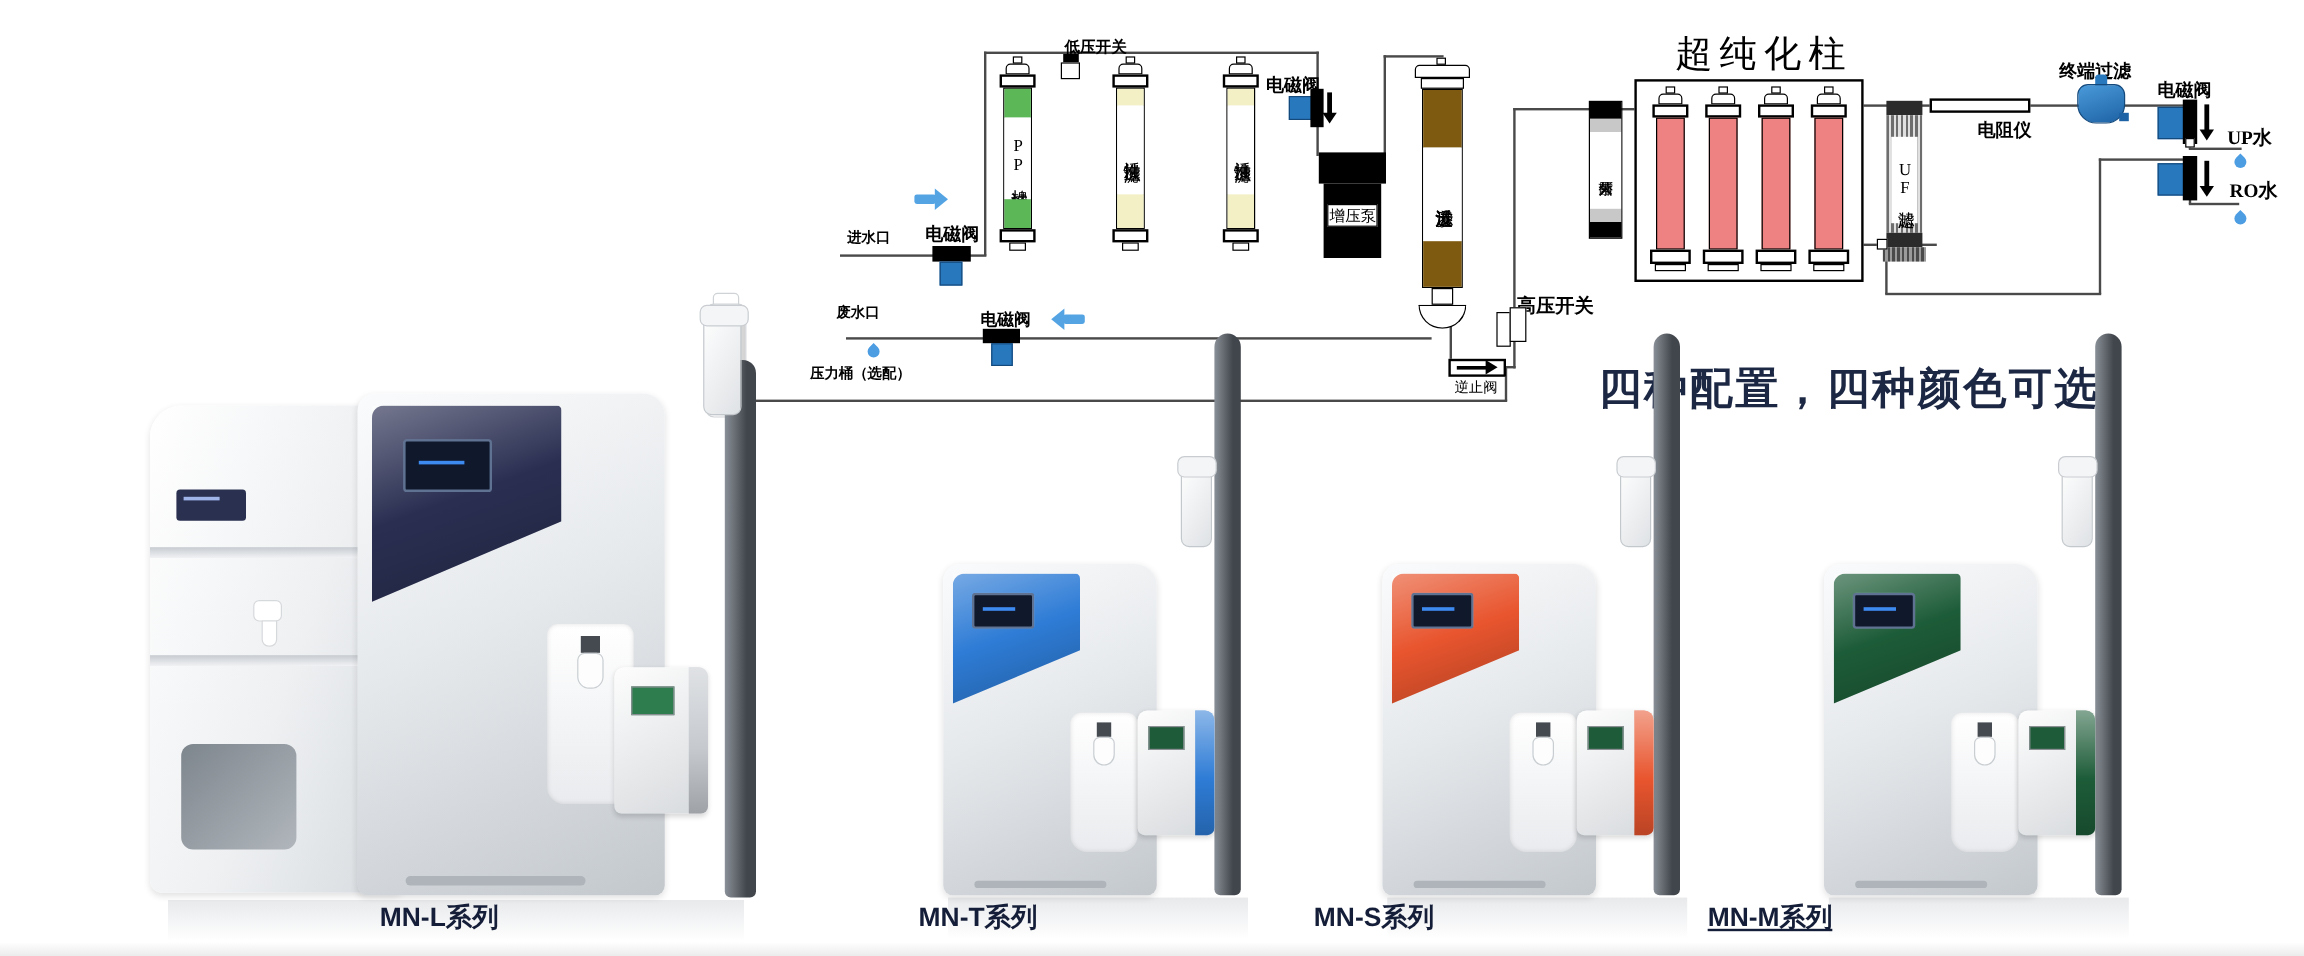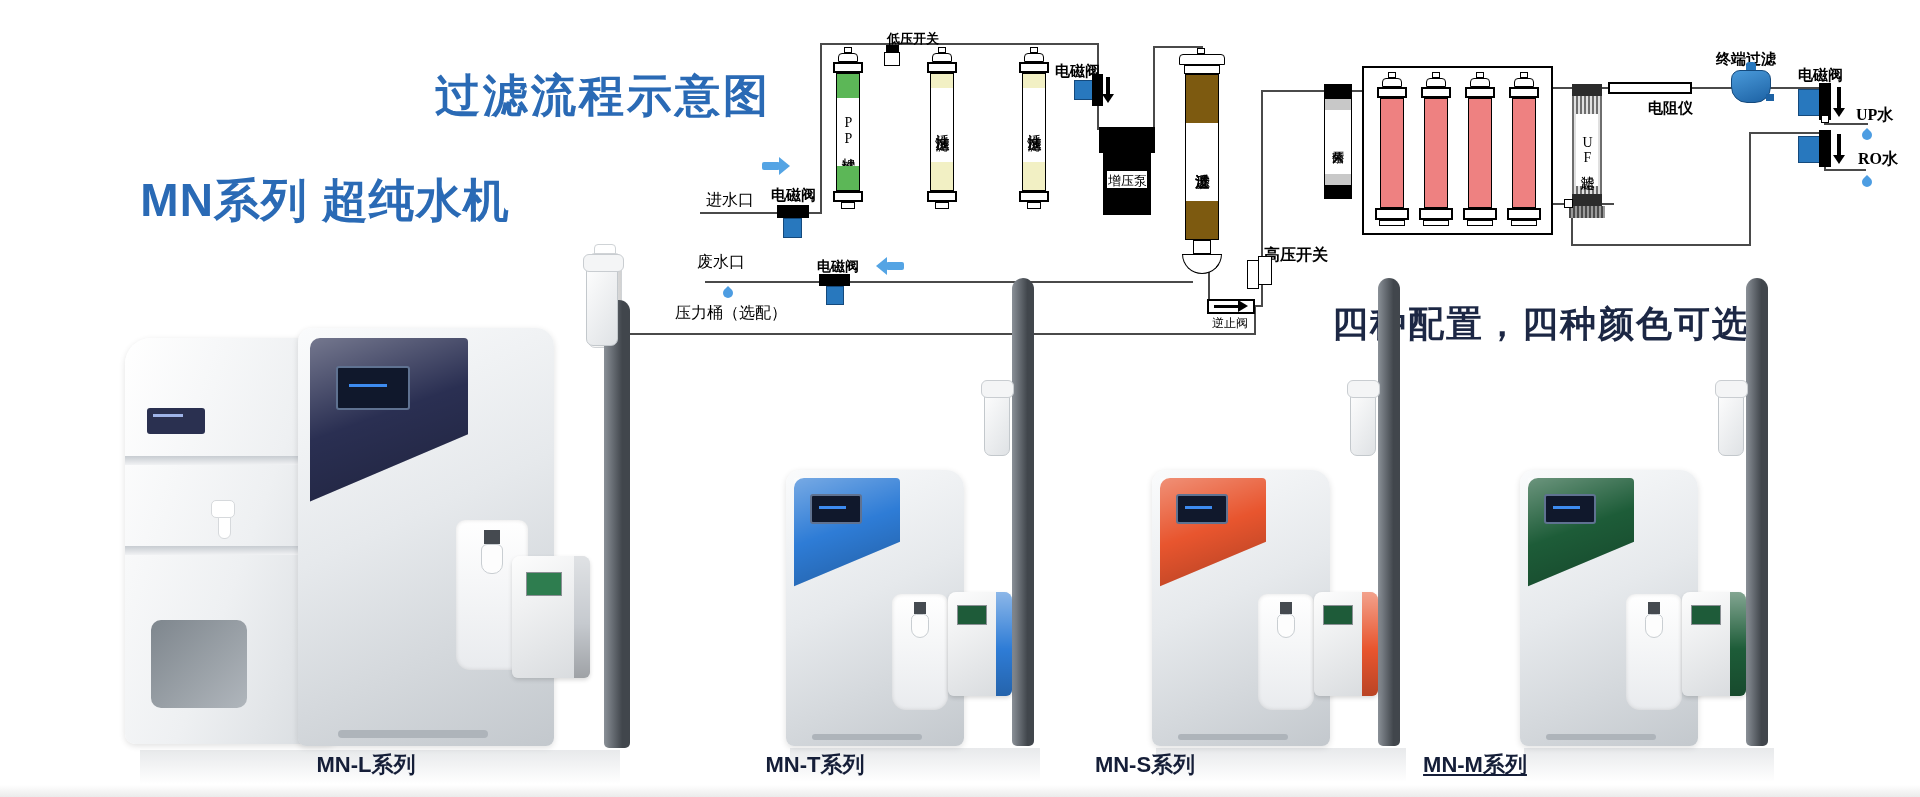--- a/index.html
+++ b/index.html
@@ -24,21 +24,21 @@
   .series-sub { position:absolute; left:110px; top:246px; width:430px; text-align:center;
                 font-size:20px; color:#1c1c1c; }
   .config-note { position:absolute; left:1332px; top:300px; font-size:36px; font-weight:bold;
                  color:#1c2744; letter-spacing:2px; }
 
   
   .pipe { position:absolute; background:#4a4a4a; }
   .dlbl { position:absolute; font-family:"Liberation Serif","DejaVu Serif",serif; color:#000;
           font-size:14px; font-weight:bold; white-space:nowrap; }
   .dlbl2 { position:absolute; font-family:"Liberation Serif","DejaVu Serif",serif; color:#000;
-           font-size:16px; white-space:nowrap; }
+           font-size:12px; white-space:nowrap;font-weight:bold; }
   .vtext { writing-mode:vertical-rl; text-orientation:upright; line-height:1;
            font-family:"Liberation Serif","DejaVu Serif",serif; color:#000; }
 
   
   .filter { position:absolute; width:30px; }
   .fnub  { position:absolute; left:11px; top:0; width:8px; height:6px; background:#fff; border:1px solid #000; }
   .fcap  { position:absolute; left:5px; top:6px; width:20px; height:9px; background:#fff; border:1px solid #000; border-radius:4px 4px 0 0; }
   .fband { position:absolute; left:0; top:15px; width:30px; height:11px; background:#fff; border:2px solid #000; }
   .fbody { position:absolute; left:3px; top:26px; width:24px; height:118px; border:1px solid #000;
            display:flex; flex-direction:column; align-items:center; }
@@ -118,22 +118,20 @@
              background:linear-gradient(135deg,#7e868d,#b0b6bc); }
 
   .floor { position:absolute; left:0; bottom:0; width:100%; height:12px; background:linear-gradient(#ffffff,#ebebeb); }
 </style>
 </head>
 <body>
 
 <div id="stage">
 
 
-  <div class="h-title diagram-title">过滤流程示意图</div>
-  <div class="h-title series-title">MN系列 超纯水机</div>
   <div class="config-note">四种配置，四种颜色可选</div>
 
   <div class="pipe" style="left:820px;top:43px;width:279px;height:2px;"></div>
   <div class="pipe" style="left:820px;top:43px;width:2px;height:170px;"></div>
   <div class="pipe" style="left:700px;top:212px;width:122px;height:2px;"></div>
   <div class="pipe" style="left:1097px;top:43px;width:2px;height:87px;"></div>
   <div class="pipe" style="left:1153px;top:46px;width:2px;height:83px;"></div>
   <div class="pipe" style="left:1153px;top:46px;width:50px;height:2px;"></div>
   <div class="pipe" style="left:1208px;top:272px;width:2px;height:30px;"></div>
   <div class="pipe" style="left:1253px;top:305px;width:10px;height:2px;"></div>
@@ -262,20 +260,21 @@
   <div style="position:absolute;left:1324px;top:84px;width:28px;height:115px;border:1px solid #000;display:flex;flex-direction:column;align-items:center;">
     <div style="width:100%;flex:0 0 14px;background:#000;"></div>
     <div style="width:100%;flex:0 0 11px;background:#c8c8c8;"></div>
     <div style="flex:1;width:100%;background:#fff;display:flex;align-items:center;justify-content:center;">
       <span class="vtext" style="font-size:12px;">紫外灭菌</span>
     </div>
     <div style="width:100%;flex:0 0 11px;background:#c8c8c8;"></div>
     <div style="width:100%;flex:0 0 13px;background:#000;"></div>
   </div>
 
+  <div class="upbox-title">超纯化柱</div>
   <div class="upbox">
     <div class="pcol" style="left:13px;top:4px;">
         <div class="fnub"></div>
         <div class="fcap"></div>
         <div class="fband"></div>
         <div class="pbody" style="background:#ee8181;"></div>
         <div class="pfoot"></div>
         <div class="pfoot2"></div>
       </div>
     <div class="pcol" style="left:57px;top:4px;">

